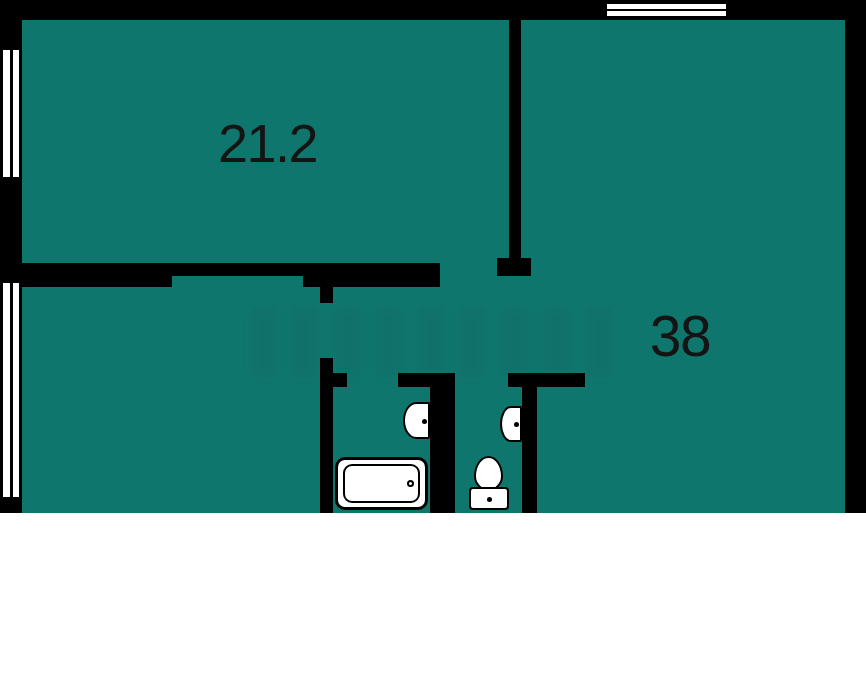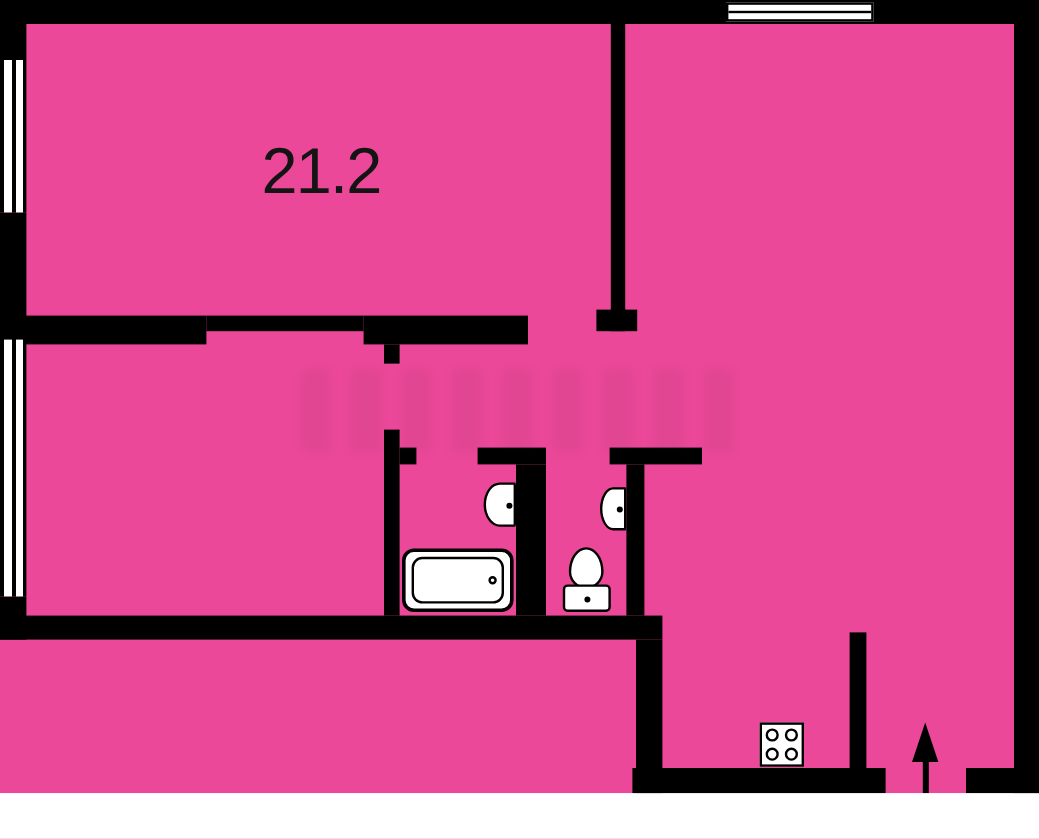--- a/index.html
+++ b/index.html
@@ -3,22 +3,22 @@
 <meta charset="utf-8">
 <style>
   html, body {
     margin: 0;
     padding: 0;
     background: #ffffff;
   }
   .plan {
     position: relative;
     width: 866px;
-    height: 661px;
-    background: #ec4899;
+    height: 513px;
+    background: #0f766e;
     overflow: hidden;
     font-family: "Liberation Sans", sans-serif;
   }
   .wall {
     position: absolute;
     background: #000000;
   }
   
   .window-v {
     position: absolute;
@@ -204,20 +204,21 @@
   <div class="wall" style="left:522px;top:387px;width:15px;height:126px;"></div>
   <div class="wall" style="left:708px;top:527px;width:14px;height:113px;"></div>
 
   <div class="window-v" style="left:0;top:50px;width:22px;height:127px;"></div>
   <div class="window-v" style="left:0;top:283px;width:22px;height:214px;"></div>
   <div class="window-h" style="left:605px;top:2px;width:123px;height:16px;">
     <div class="mullion"></div>
   </div>
 
   <div class="room-label label-living">21.2</div>
+  <div class="room-label label-main">38</div>
 
   <div class="watermark"></div>
 
   <div class="bathtub">
     <div class="bathtub-inner"></div>
     <div class="bathtub-drain"></div>
   </div>
   <div class="sink sink-1">
     <div class="tap"></div>
   </div>

